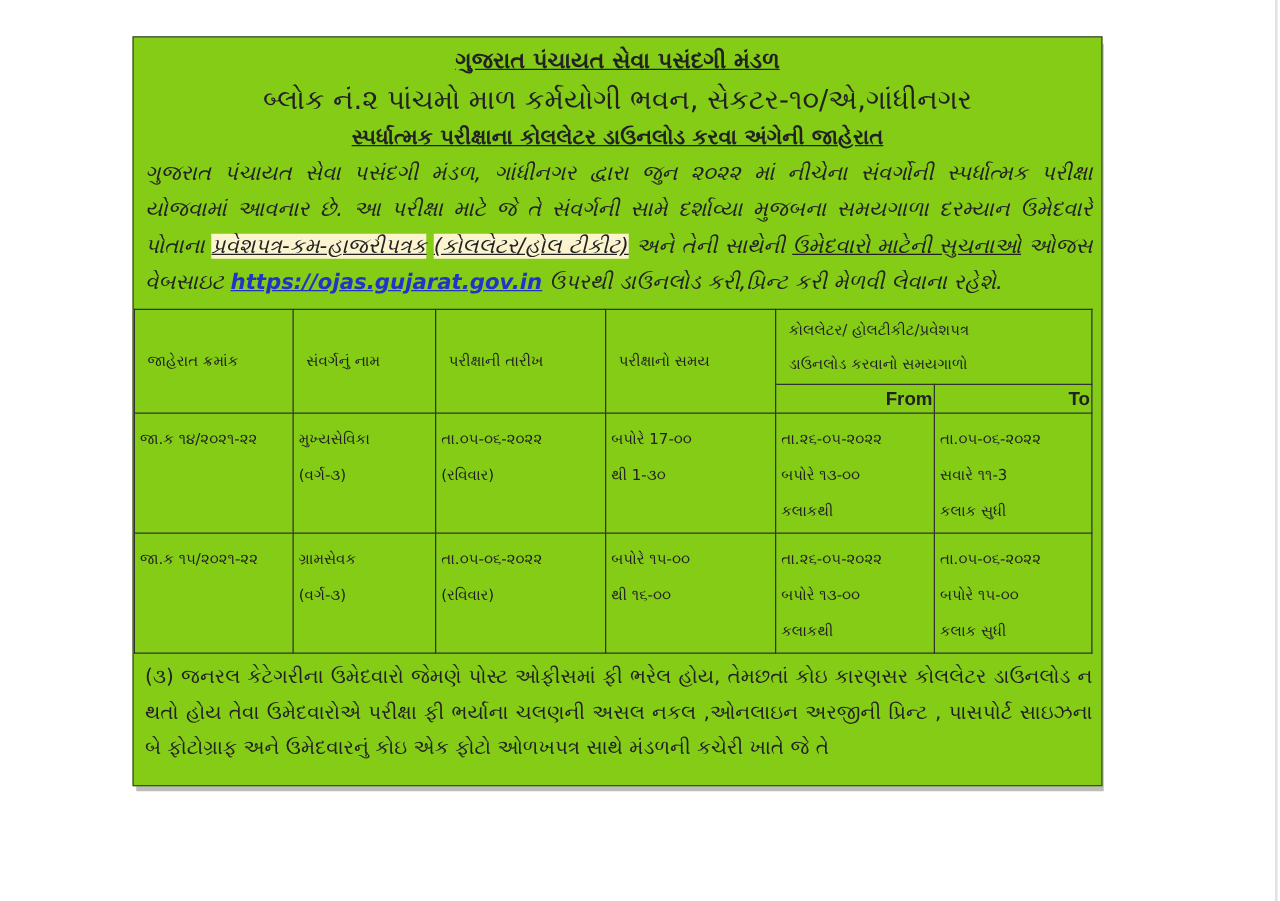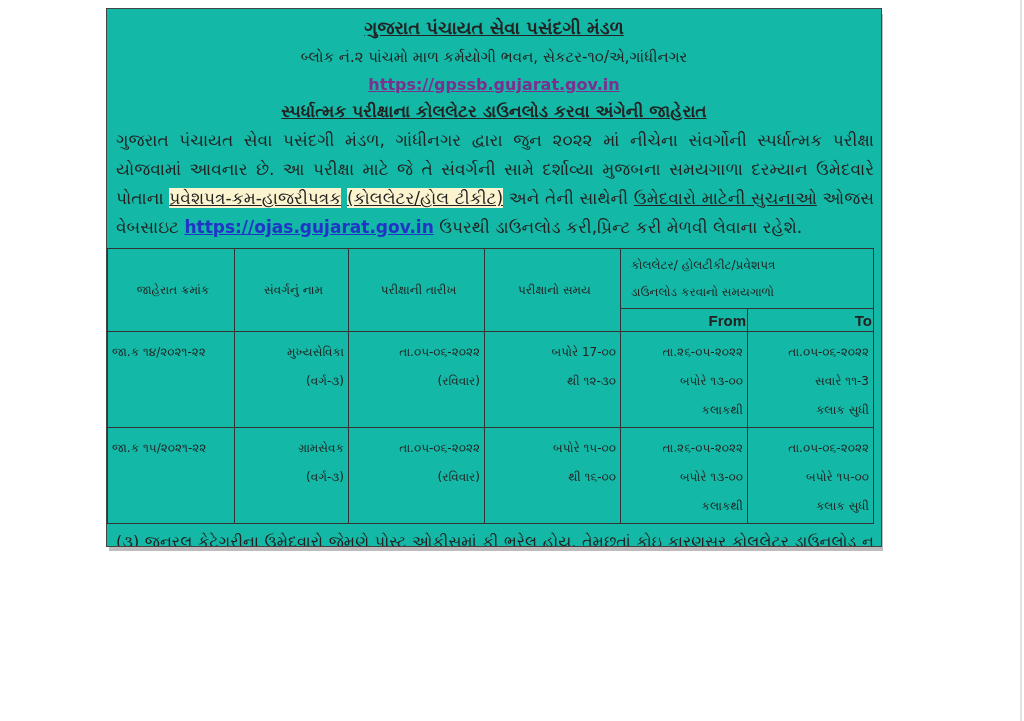--- a/index.html
+++ b/index.html
@@ -10,69 +10,66 @@
     color: #222222;
     position: relative;
     overflow: hidden;
   }
   body::after {
     content: ""; position: absolute; top: 0; right: 2px; width: 2px; height: 721px;
     background: #e2e2e2;
   }
   .doc {
     position: absolute;
-    left: 106px; top: 8px;
-    width: 776px; height: 539px;
-    background: #14b8a6;
+    left: 106px; top: 29px;
+    width: 776px; height: 600px;
+    background: #84cc16;
     border: 1.5px solid #444444;
     box-shadow: 2px 5px 0 -1px #bdbdbd;
     overflow: hidden;
     box-sizing: border-box;
   }
   .hdr { text-align: center; }
   .org   { margin-top: 8px;  font-size: 18px; font-weight: bold; text-decoration: underline; }
-  .addr  { margin-top: 9px;  font-size: 15px; }
+  .addr  { margin-top: 9px;  font-size: 22px; }
   .site  { margin-top: 9px;  font-size: 16px; }
   .site a { color: #7b2f8f; font-weight: bold; text-decoration: underline; cursor: pointer; }
   .title { margin-top: 7px;  font-size: 17px; font-weight: bold; text-decoration: underline; }
   .intro {
     margin: 5px 0 0 0; padding: 0 7px 0 9px;
-    font-size: 17px; line-height: 29px; text-align: justify;
+    font-size: 17px; line-height: 29px; text-align: justify; font-style: italic;
   }
   .hl { background: #fbf4cf; }
   .u  { text-decoration: underline; }
   .ojas { color: #2233c8; font-weight: bold; text-decoration: underline; cursor: pointer; }
 
   table { border-collapse: collapse; width: 766px; margin-top: 6px; table-layout: fixed; }
   th, td { border: 1.2px solid #333333; font-size: 12px; font-weight: normal; }
   th { vertical-align: middle; }
-  thead .main-th { height: 55px; text-align: center; padding: 2px 6px 2px 10px; line-height: 27px; }
+  thead .main-th { height: 55px; text-align: left; padding: 2px 6px 2px 10px; line-height: 27px; }
   thead .span-th { text-align: left; }
   thead .sub-th  { height: 20px; text-align: right; font-weight: bold; font-size: 15px;
                    font-family: "Liberation Sans", sans-serif; }
   tbody td { height: 86px; vertical-align: top; padding: 6px 4px 2px 4px;
-             line-height: 29px; text-align: right; }
+             line-height: 29px; text-align: left; }
   tbody td.advt { text-align: left; }
 
   .note {
     margin: 4px 0 0 0; padding: 0 7px 0 9px;
     font-size: 16px; line-height: 28.5px; text-align: justify;
   }
 </style>
 </head>
 <body>
 
 <div class="doc">
 
   <div class="hdr">
     <div class="org">ગુજરાત પંચાયત સેવા પસંદગી મંડળ</div>
     <div class="addr">બ્લોક નં.૨ પાંચમો માળ કર્મયોગી ભવન, સેકટર-૧૦/એ,ગાંધીનગર</div>
-    <div class="site">
-      <a>https://gpssb.gujarat.gov.in</a>
-    </div>
     <div class="title">સ્પર્ધાત્મક પરીક્ષાના કોલલેટર ડાઉનલોડ કરવા અંગેની જાહેરાત</div>
   </div>
 
   <p class="intro">
     <span>ગુજરાત પંચાયત સેવા પસંદગી મંડળ, ગાંધીનગર દ્વારા જુન ૨૦૨૨ માં  નીચેના સંવર્ગોની સ્પર્ધાત્મક પરીક્ષા યોજવામાં આવનાર છે. આ પરીક્ષા માટે જે તે સંવર્ગની સામે દર્શાવ્યા મુજબના સમયગાળા દરમ્યાન ઉમેદવારે પોતાના</span>
     <span class="hl u">પ્રવેશપત્ર-કમ-હાજરીપત્રક</span>
     <span class="hl u">(કોલલેટર/હોલ ટીકીટ)</span>
     <span>અને તેની સાથેની</span>
     <span class="u">ઉમેદવારો માટેની સુચનાઓ</span>
     <span>ઓજસ વેબસાઇટ</span>
@@ -111,21 +108,21 @@
         <td>
           <div>મુખ્યસેવિકા</div>
           <div>(વર્ગ-૩)</div>
         </td>
         <td>
           <div>તા.૦૫-૦૬-૨૦૨૨</div>
           <div>(રવિવાર)</div>
         </td>
         <td>
           <div>બપોરે 17-૦૦</div>
-          <div>થી ૧૨-૩૦</div>
+          <div>થી 1-૩૦</div>
         </td>
         <td>
           <div>તા.૨૬-૦૫-૨૦૨૨</div>
           <div>બપોરે ૧૩-૦૦</div>
           <div>કલાકથી</div>
         </td>
         <td>
           <div>તા.૦૫-૦૬-૨૦૨૨</div>
           <div>સવારે ૧૧-3</div>
           <div>કલાક સુધી</div>

